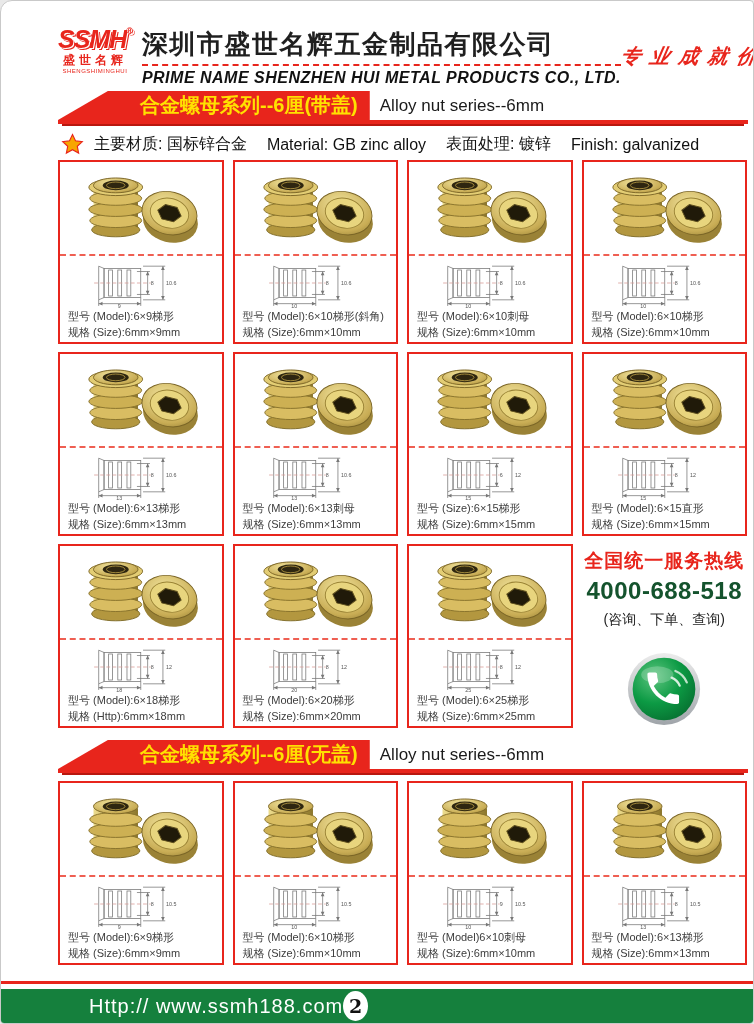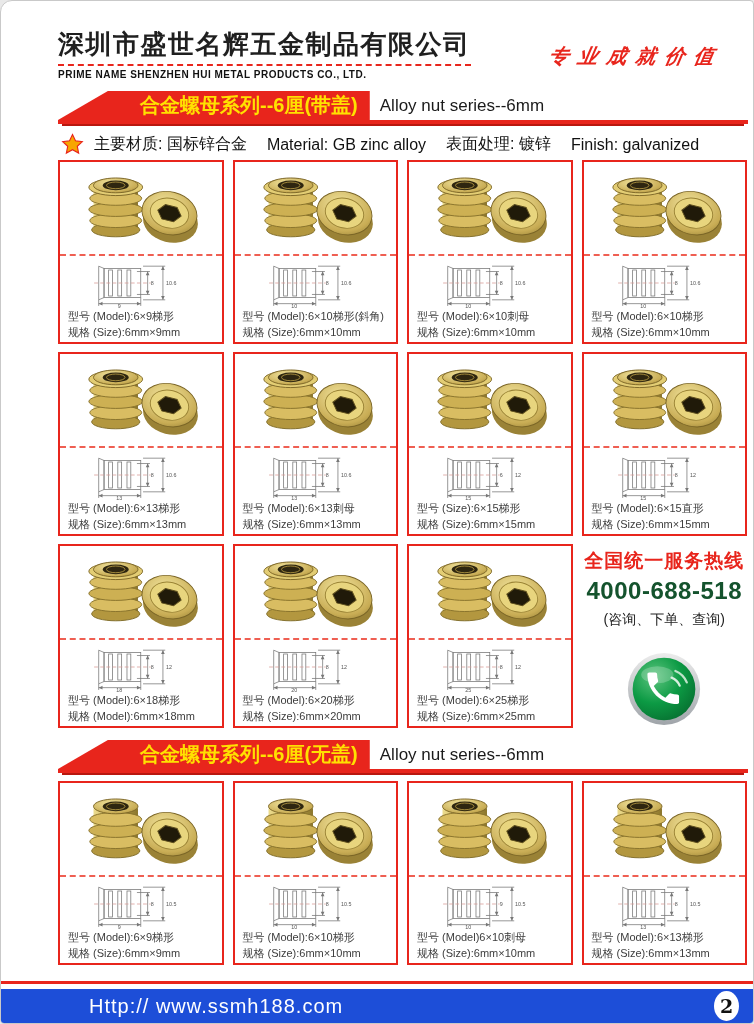--- a/index.html
+++ b/index.html
@@ -11,21 +11,21 @@
   .header { display:flex; align-items:flex-start; padding:26px 14px 0 57px; height:88px; }
   .logo { width:78px; text-align:center; margin-right:10px; line-height:1; }
   .logo-ssmh { font-style:italic; font-weight:900; font-size:25px; color:#e8251c; letter-spacing:-1px;
                text-shadow:1px 1px 0 #ffffff, 2px 2px 0 #e8251c; white-space:nowrap; }
   .logo-reg { font-size:9px; vertical-align:top; color:#e8251c; font-style:normal; }
   .logo-cn { color:#e8251c; font-weight:bold; font-size:12px; letter-spacing:4px; margin-top:2px; }
   .logo-py { color:#e8251c; font-size:6px; letter-spacing:0.5px; margin-top:2px; }
   .company { flex:0 0 auto; }
   .company-cn { font-size:26px; font-weight:900; color:#1f1f1f; letter-spacing:1.5px; white-space:nowrap; }
   .company-rule { border-bottom:2px dashed #e8251c; margin:2px 0 3px; }
-  .company-en { font-size:10px; font-weight:bold; color:#111; letter-spacing:0.5px; white-space:nowrap; }
+  .company-en { font-size:16px; font-weight:bold; font-style:italic; color:#111; letter-spacing:0.5px; white-space:nowrap; }
   .slogan { margin-left:auto; margin-top:16px; margin-right:16px; color:#e8251c; font-weight:bold; font-style:italic;
             font-family:"DejaVu Serif", serif; font-size:20px; letter-spacing:9px; transform:skewX(-10deg); white-space:nowrap; }
 
   
   .banner { position:relative; margin:2px 5px 0 57px; height:33px; display:flex; align-items:center;
             border-bottom:4px solid #e8251c; box-shadow:0 6px 0 -4px #b9170f; }
   .banner-shape { background:#e8251c; height:100%; display:flex; align-items:center;
                   padding:0 12px 0 58px; clip-path:polygon(16% 0, 100% 0, 100% 100%, 0 100%); }
   .banner-cn { color:#ffe100; font-weight:bold; font-size:20px; white-space:nowrap;margin-left:24px; }
   .banner-en { color:#1a1a1a; font-size:17px; margin-left:10px; white-space:nowrap; }
@@ -51,33 +51,38 @@
   
   .hotline { display:flex; flex-direction:column; align-items:center; text-align:center; padding-top:4px; }
   .hl-title { color:#e8251c; font-weight:900; font-size:19px; letter-spacing:1px; white-space:nowrap; }
   .hl-phone { color:#14532d; font-weight:900; font-size:24px; margin-top:3px; letter-spacing:0.5px; white-space:nowrap; }
   .hl-note  { color:#222; font-size:14px; margin-top:6px; white-space:nowrap; }
   .hl-btn { margin-top:22px; width:76px; height:76px; cursor:pointer; }
 
   
   .footer { position:absolute; left:0; right:0; bottom:0; }
   .footer-rule { height:3px; background:#e8251c; margin-bottom:5px; }
-  .footer-bar { height:34px; background:#1d4ed8; display:flex; align-items:center;
-                padding:0 14px 0 88px; justify-content:space-between; }
+  .footer-bar { height:34px; background:#15803d; display:flex; align-items:center;
+                padding:0 6px 0 88px; justify-content:flex-start; }
   .f-left  { color:#fff; font-size:20px; letter-spacing:1px; white-space:nowrap; cursor:pointer; }
   .f-right { color:#fff; font-size:17px; white-space:nowrap; cursor:pointer; }
   .f-page  { width:25px; height:30px; background:#fff; border-radius:50%; display:flex; align-items:center;
              justify-content:center; color:#111; font-family:"DejaVu Serif", serif; font-weight:bold; font-size:19px; }
 </style>
 </head>
 <body>
 
 <div class="page">
 
   <div class="header">
+    <div class="logo">
+      <div class="logo-ssmh"><span>SSMH</span><span class="logo-reg">®</span></div>
+      <div class="logo-cn">盛世名辉</div>
+      <div class="logo-py">SHENGSHIMINGHUI</div>
+    </div>
     <div class="company">
       <div class="company-cn">深圳市盛世名辉五金制品有限公司</div>
       <div class="company-rule"></div>
       <div class="company-en">PRIME NAME SHENZHEN HUI METAL PRODUCTS CO., LTD.</div>
     </div>
     <div class="slogan">专业成就价值</div>
   </div>
 
   <div class="banner">
     <div class="banner-shape">
@@ -719,21 +724,21 @@
               <path d="M75 61 l-5 -2.4 v4.8 z"></path>
   </g>
   <g fill="#555" font-size="7" font-family="Liberation Sans, sans-serif">
     <text x="88" y="37">8</text>
     <text x="108" y="37">12</text>
     <text x="47" y="67" text-anchor="middle">18</text>
   </g>
   </svg></div>
     <div class="labels">
       <div class="model-line">型号 (Model):6×18梯形</div>
-      <div class="size-line">规格 (Model):6mm×18mm</div>
+      <div class="size-line">规格 (Http):6mm×18mm</div>
     </div>
   </div>
       <div class="card">
     <div class="photo"><svg viewBox="0 0 150 95" preserveAspectRatio="xMidYMid meet">
   <defs>
     <linearGradient id="gA" x1="0" y1="0" x2="1" y2="0">
       <stop offset="0" stop-color="#ecdc8e"></stop>
                 <stop offset="0.5" stop-color="#c9ad55"></stop>
                 <stop offset="1" stop-color="#8a752c"></stop>
     </linearGradient>

